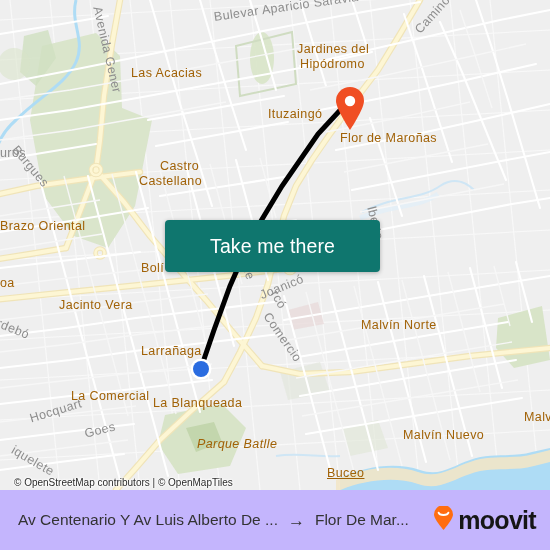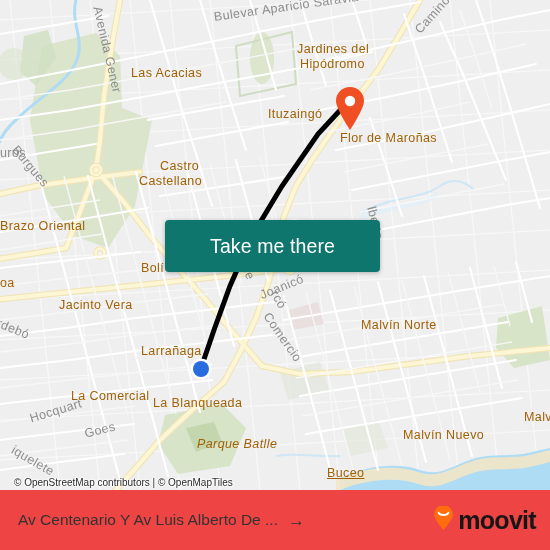--- a/index.html
+++ b/index.html
@@ -90,21 +90,21 @@
     width: 22px; height: 22px;
     z-index: 45;
     cursor: pointer;
   }
 
   
   #bottombar {
     position: absolute;
     left: 0; bottom: 0;
     width: 550px; height: 60px;
-    background: #ef4444;
+    background: #c4b5fd;
     display: flex;
     align-items: center;
     z-index: 60;
   }
   #route-summary {
     display: flex;
     align-items: center;
     flex: 1 1 auto;
     min-width: 0;
     padding-left: 18px;
@@ -376,20 +376,21 @@
       </svg>
     </div>
 
     <div id="attrib">© OpenStreetMap contributors | © OpenMapTiles</div>
   </div>
 
   <div id="bottombar">
     <div id="route-summary">
       <span id="stop-from" class="stop-label">Av Centenario Y Av Luis Alberto De ...</span>
       <span id="arrow-icon">→</span>
+      <span id="stop-to" class="stop-label">Flor De Mar...</span>
     </div>
     <div id="brand">
       <span>
         <svg width="21" height="25" viewBox="0 0 21 25">
           <path d="M10.5 24 C10.5 24 1 13.5 1 8.6 A9.5 9.5 0 0 1 20 8.6 C20 13.5 10.5 24 10.5 24 Z" fill="#ff6d0f"></path>
           <path d="M5.6 6.6 C6.6 9.8 14.4 9.8 15.4 6.6" stroke="#ffffff" stroke-width="1.9" fill="none" stroke-linecap="round"></path>
         </svg>
       </span>
       <span id="brand-name">moovit</span>
     </div>

